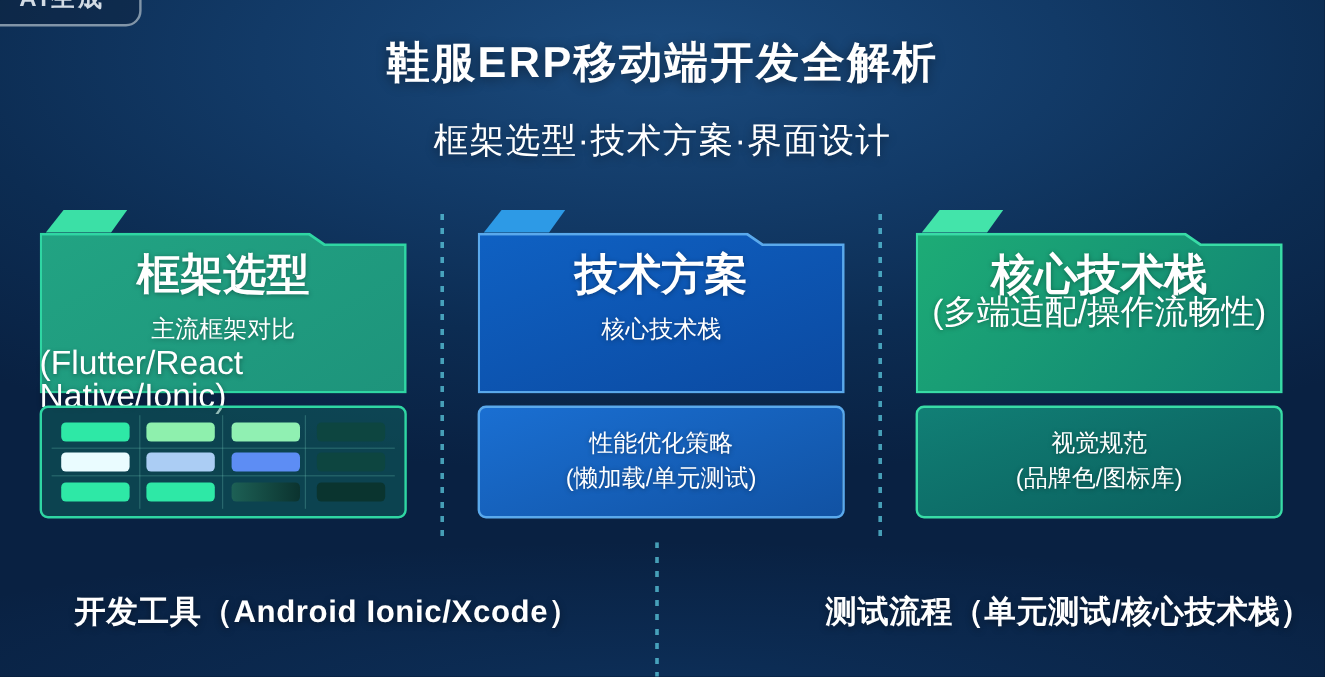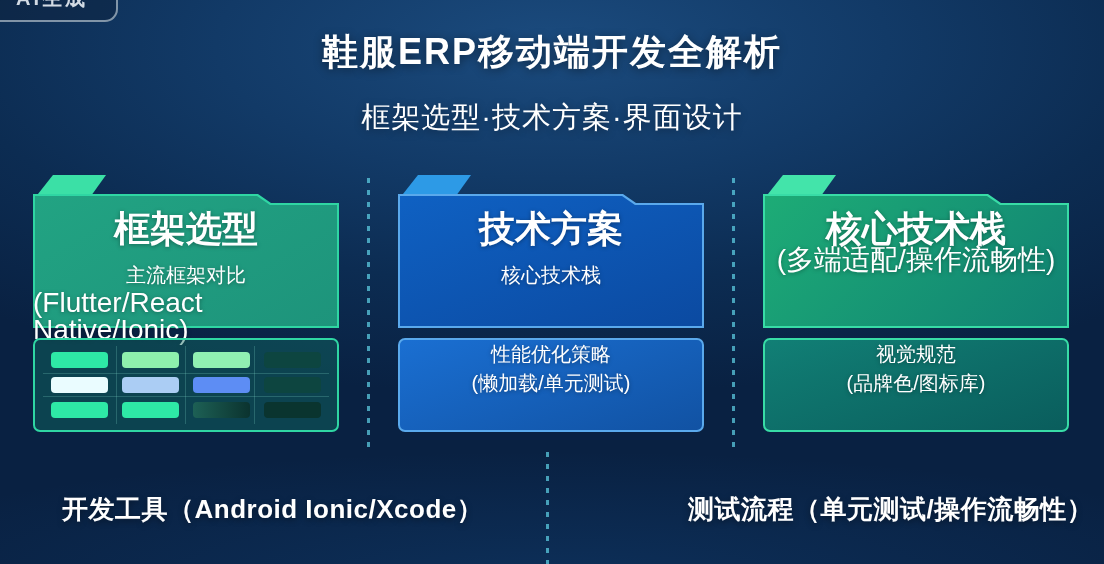--- a/index.html
+++ b/index.html
@@ -66,21 +66,21 @@
     padding-top:20px;text-shadow:0 1px 4px rgba(0,0,0,0.35);
   }
   .card-title{font-size:36px;font-weight:bold;line-height:34px;}
   .card-line1{margin-top:16px;font-size:20px;line-height:27px;}
   .card-line2{font-size:28px;line-height:27px;}
 
   
   .sub{
     position:absolute;top:163px;left:0;width:306px;height:94px;
     border-radius:7px;border:2px solid transparent;box-sizing:border-box;
-    display:flex;flex-direction:column;align-items:center;
+    display:flex;flex-direction:column;align-items:center;justify-content:center;
     text-shadow:0 1px 4px rgba(0,0,0,0.35);
   }
   .sub .l{font-size:20px;line-height:29px;}
   .c2 .sub{border-color:#5aa9ec;background:linear-gradient(160deg,#1a6fd2,#1152a3);}
   .c3 .sub{border-color:#38dca6;background:linear-gradient(160deg,rgba(19,150,129,0.8),rgba(10,110,100,0.78));}
   .c1 .sub{border-color:#2fd6a3;background:rgba(17,108,98,0.45);padding:12px 16px;}
 
   
   .gridwrap{position:relative;width:100%;height:100%;}
   .grid{
@@ -187,15 +187,15 @@
       <div class="l">视觉规范</div>
       <div class="l">(品牌色/图标库)</div>
     </div>
   </div>
 
   <div class="divider d1"></div>
   <div class="divider d2"></div>
   <div class="divider d3"></div>
 
   <div class="footer-text fl">开发工具（Android Ionic/Xcode）</div>
-  <div class="footer-text fr">测试流程（单元测试/操作流畅性）</div>
+  <div class="footer-text fr">测试流程（单元测试/核心技术栈）</div>
 
 </div>
 
 </body></html>

